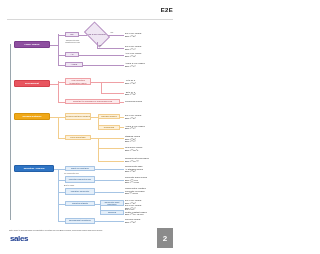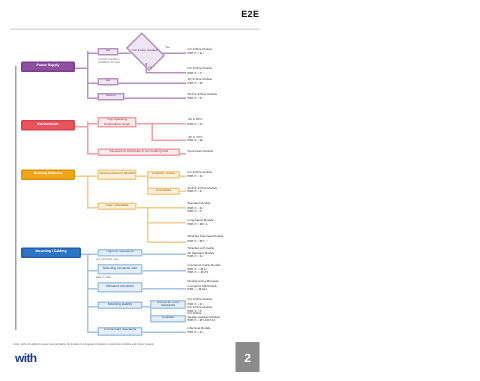--- a/index.html
+++ b/index.html
@@ -300,16 +300,16 @@
   <div class="node box b fill b" style="left:65px;top:217.5px;width:30px;height:6px;">
     <span>Environment
 resistance</span>
   </div>
   <div class="ln h b" style="left:95px;top:220.5px;width:29px;"></div>
   <div class="res" style="left:125px;top:218px;">Chemical Models
 E2E-X□□D□</div>
 
   <div class="note">Note: Refer to OMRON sales representative for details on Long-Barrel Models, Fluororesin Models and Power Supply.</div>
 
-  <div class="omron">with</div>
+  <div class="omron">sales</div>
   <div class="pagebadge">2</div>
 
 </div>
 
 </body></html>

